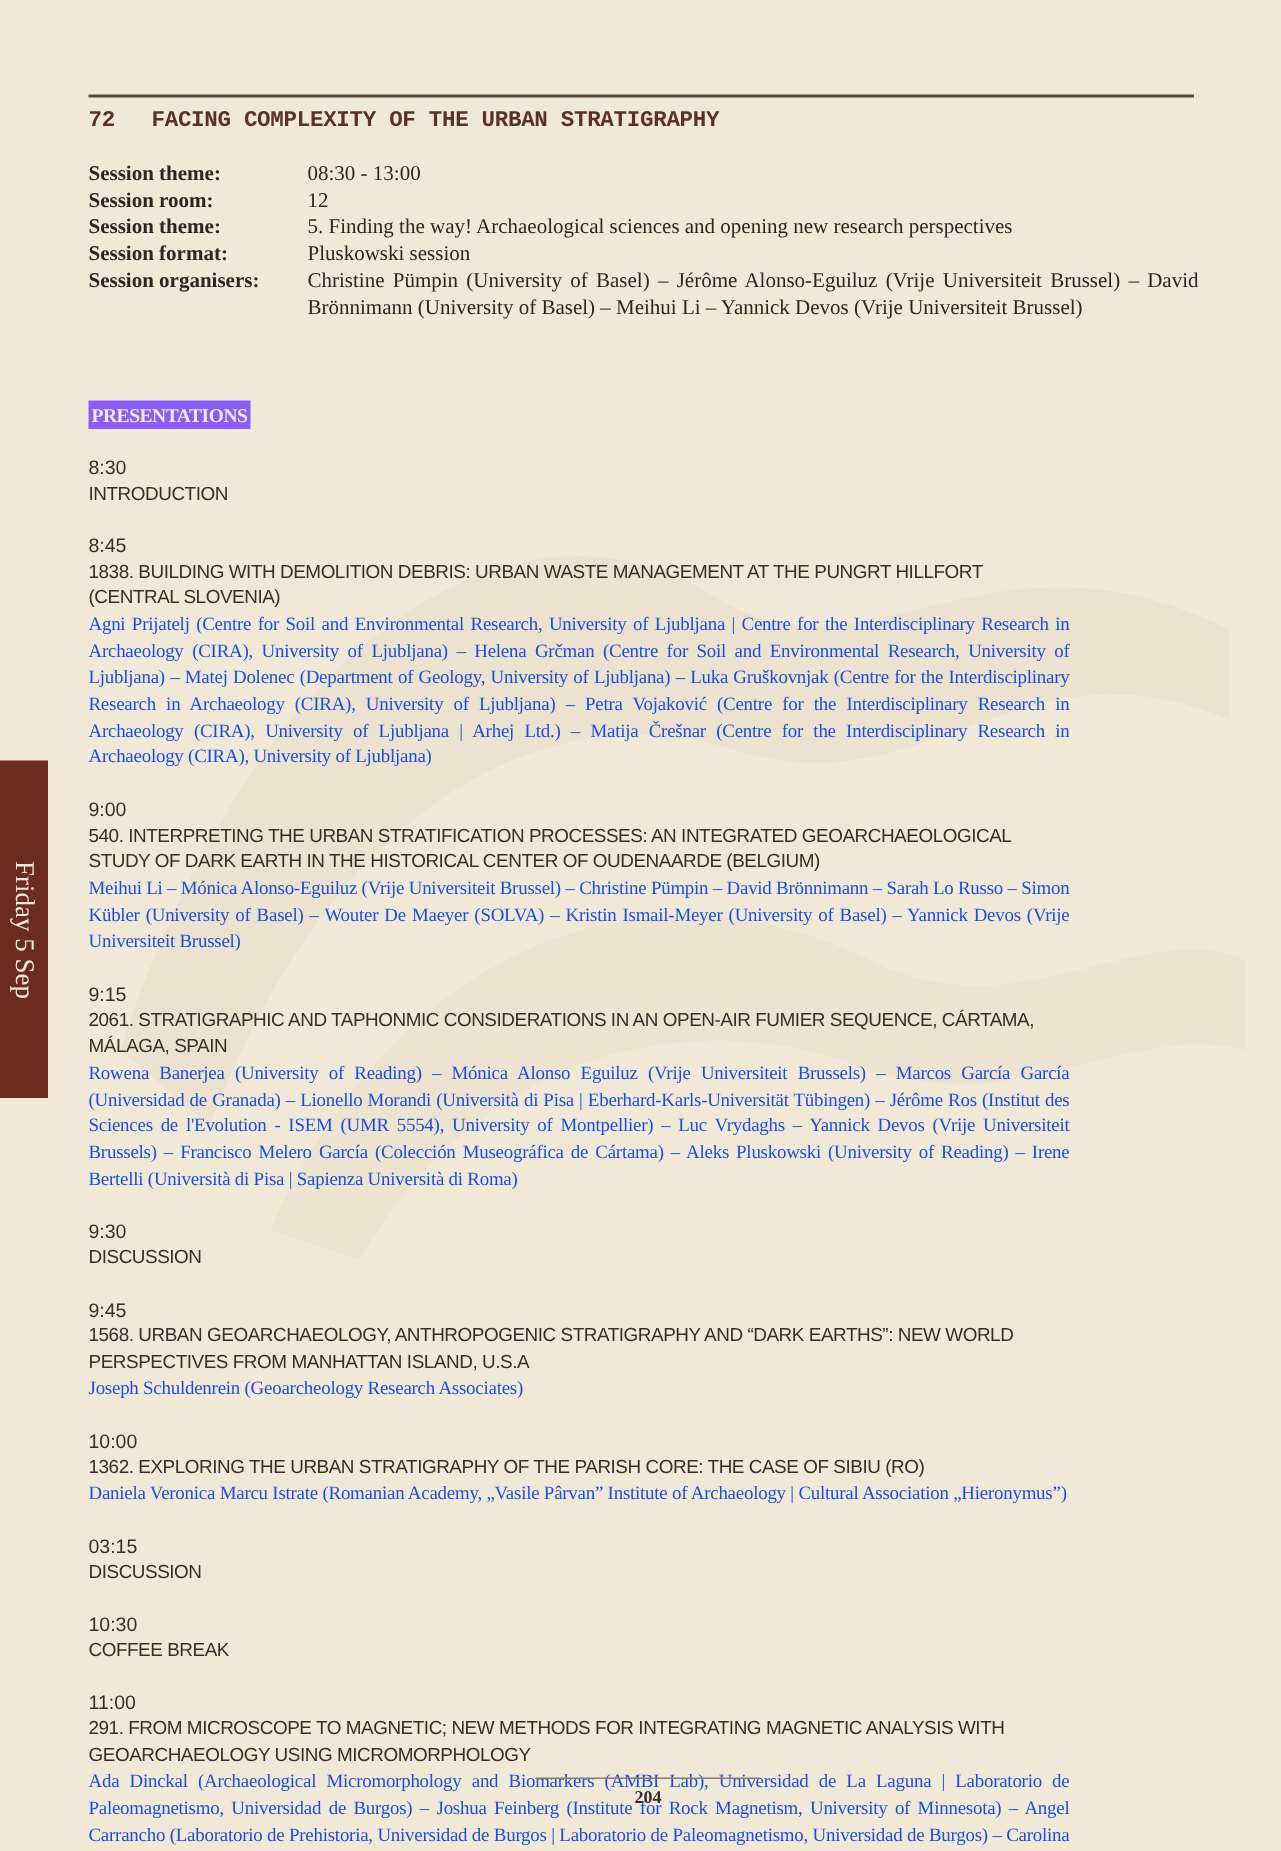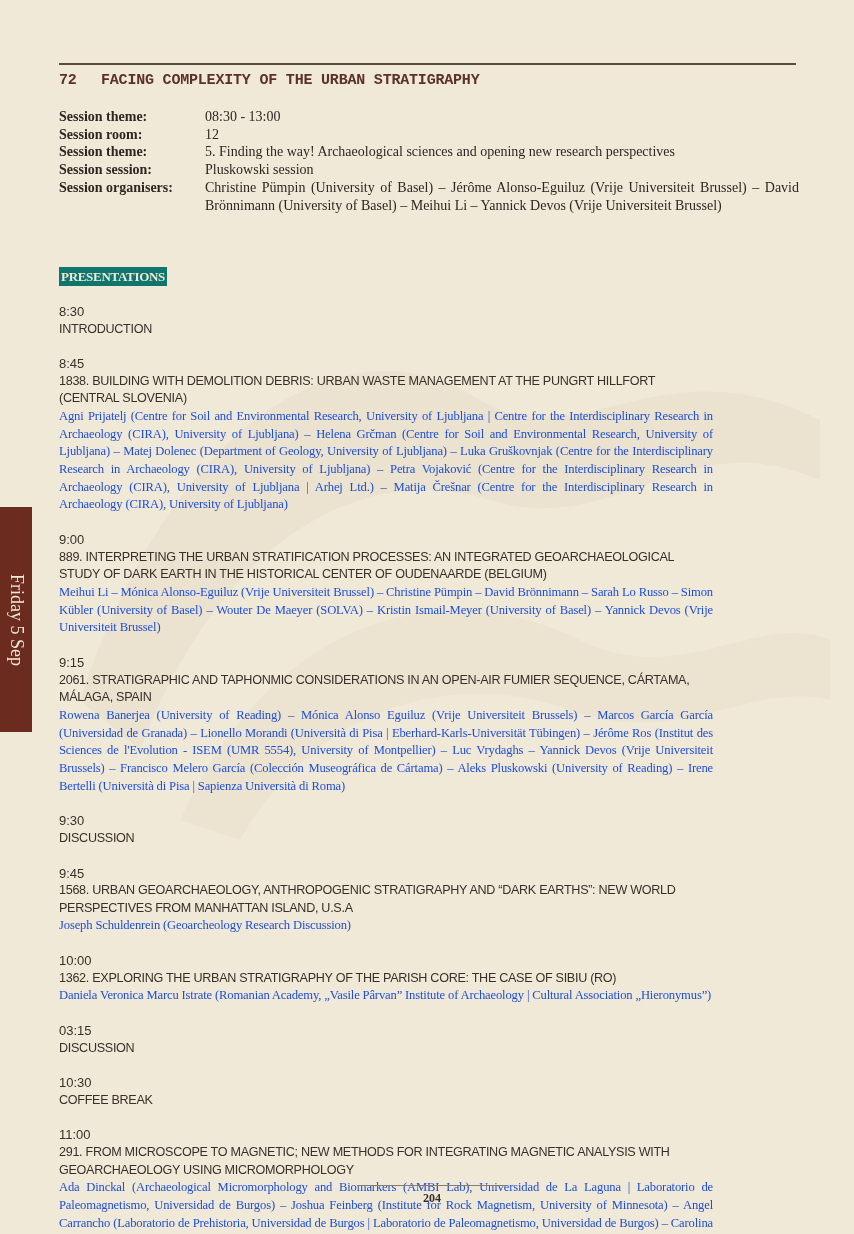--- a/index.html
+++ b/index.html
@@ -23,21 +23,21 @@
   .title-row .num { display:inline-block; width:42px; }
   .meta {
     position:absolute; left:59px; top:108px; width:740px;
     font-family:"Liberation Serif", serif; font-size:14px; line-height:17.7px;
   }
   .meta-row { display:flex; }
   .meta-label { width:146px; flex:none; font-weight:bold; color:#2e2620; }
   .meta-value { flex:1; text-align:justify; color:#2e2620; }
   .pres-badge {
     position:absolute; left:59px; top:267px; height:19px; padding:0 2px;
-    background:#0f766e; color:#f1e9d8;
+    background:#8b5cf6; color:#f1e9d8;
     font-family:"Liberation Serif", serif; font-weight:bold; font-size:13px; line-height:19px;
     letter-spacing:-0.3px;
   }
   .schedule { position:absolute; left:59px; top:303px; width:740px; }
   .item { display:flex; margin-bottom:17px;flex-direction:column; }
   .time {
     width:83px; flex:none;
     font-family:"Liberation Sans", sans-serif; font-size:13px; line-height:17.6px; color:#3a2f28;
   }
   .content { width:654px; }
@@ -88,21 +88,21 @@
   </div>
   <div class="meta-row">
     <div class="meta-label">Session room:</div>
     <div class="meta-value">12</div>
   </div>
   <div class="meta-row">
     <div class="meta-label">Session theme:</div>
     <div class="meta-value">5. Finding the way! Archaeological sciences and opening new research perspectives</div>
   </div>
   <div class="meta-row">
-    <div class="meta-label">Session session:</div>
+    <div class="meta-label">Session format:</div>
     <div class="meta-value">Pluskowski session</div>
   </div>
   <div class="meta-row">
     <div class="meta-label">Session organisers:</div>
     <div class="meta-value">Christine Pümpin (University of Basel) – Jérôme Alonso-Eguiluz (Vrije Universiteit Brussel) – David Brönnimann (University of Basel) – Meihui Li – Yannick Devos (Vrije Universiteit Brussel)</div>
   </div>
 </div>
 
 <div class="pres-badge">PRESENTATIONS</div>
 
@@ -116,42 +116,42 @@
   <div class="item">
     <div class="time">8:45</div>
     <div class="content">
       <div class="ptitle">1838. BUILDING WITH DEMOLITION DEBRIS: URBAN WASTE MANAGEMENT AT THE PUNGRT HILLFORT (CENTRAL SLOVENIA)</div>
       <div class="authors">Agni Prijatelj (Centre for Soil and Environmental Research, University of Ljubljana | Centre for the Interdisciplinary Research in Archaeology (CIRA), University of Ljubljana) – Helena Grčman (Centre for Soil and Environmental Research, University of Ljubljana) – Matej Dolenec (Department of Geology, University of Ljubljana) – Luka Gruškovnjak (Centre for the Interdisciplinary Research in Archaeology (CIRA), University of Ljubljana) – Petra Vojaković (Centre for the Interdisciplinary Research in Archaeology (CIRA), University of Ljubljana | Arhej Ltd.) – Matija Črešnar (Centre for the Interdisciplinary Research in Archaeology (CIRA), University of Ljubljana)</div>
     </div>
   </div>
   <div class="item">
     <div class="time">9:00</div>
     <div class="content">
-      <div class="ptitle">889. INTERPRETING THE URBAN STRATIFICATION PROCESSES: AN INTEGRATED GEOARCHAEOLOGICAL STUDY OF DARK EARTH IN THE HISTORICAL CENTER OF OUDENAARDE (BELGIUM)</div>
+      <div class="ptitle">540. INTERPRETING THE URBAN STRATIFICATION PROCESSES: AN INTEGRATED GEOARCHAEOLOGICAL STUDY OF DARK EARTH IN THE HISTORICAL CENTER OF OUDENAARDE (BELGIUM)</div>
       <div class="authors">Meihui Li – Mónica Alonso-Eguiluz (Vrije Universiteit Brussel) – Christine Pümpin – David Brönnimann – Sarah Lo Russo – Simon Kübler (University of Basel) – Wouter De Maeyer (SOLVA) – Kristin Ismail-Meyer (University of Basel) – Yannick Devos (Vrije Universiteit Brussel)</div>
     </div>
   </div>
   <div class="item">
     <div class="time">9:15</div>
     <div class="content">
       <div class="ptitle">2061. STRATIGRAPHIC AND TAPHONMIC CONSIDERATIONS IN AN OPEN-AIR FUMIER SEQUENCE, CÁRTAMA, MÁLAGA, SPAIN</div>
       <div class="authors">Rowena Banerjea (University of Reading) – Mónica Alonso Eguiluz (Vrije Universiteit Brussels) – Marcos García García (Universidad de Granada) – Lionello Morandi (Università di Pisa | Eberhard-Karls-Universität Tübingen) – Jérôme Ros (Institut des Sciences de l'Evolution - ISEM (UMR 5554), University of Montpellier) – Luc Vrydaghs – Yannick Devos (Vrije Universiteit Brussels) – Francisco Melero García (Colección Museográfica de Cártama) – Aleks Pluskowski (University of Reading) – Irene Bertelli (Università di Pisa | Sapienza Università di Roma)</div>
     </div>
   </div>
   <div class="item">
     <div class="time">9:30</div>
     <div class="content">
         <div class="ptitle">DISCUSSION</div>
       </div>
   </div>
   <div class="item">
     <div class="time">9:45</div>
     <div class="content">
       <div class="ptitle">1568. URBAN GEOARCHAEOLOGY, ANTHROPOGENIC STRATIGRAPHY AND “DARK EARTHS”: NEW WORLD PERSPECTIVES FROM MANHATTAN ISLAND, U.S.A</div>
-      <div class="authors">Joseph Schuldenrein (Geoarcheology Research Discussion)</div>
+      <div class="authors">Joseph Schuldenrein (Geoarcheology Research Associates)</div>
     </div>
   </div>
   <div class="item">
     <div class="time">10:00</div>
     <div class="content">
       <div class="ptitle">1362. EXPLORING THE URBAN STRATIGRAPHY OF THE PARISH CORE: THE CASE OF SIBIU (RO)</div>
       <div class="authors">Daniela Veronica Marcu Istrate (Romanian Academy, „Vasile Pârvan” Institute of Archaeology | Cultural Association „Hieronymus”)</div>
     </div>
   </div>
   <div class="item">

